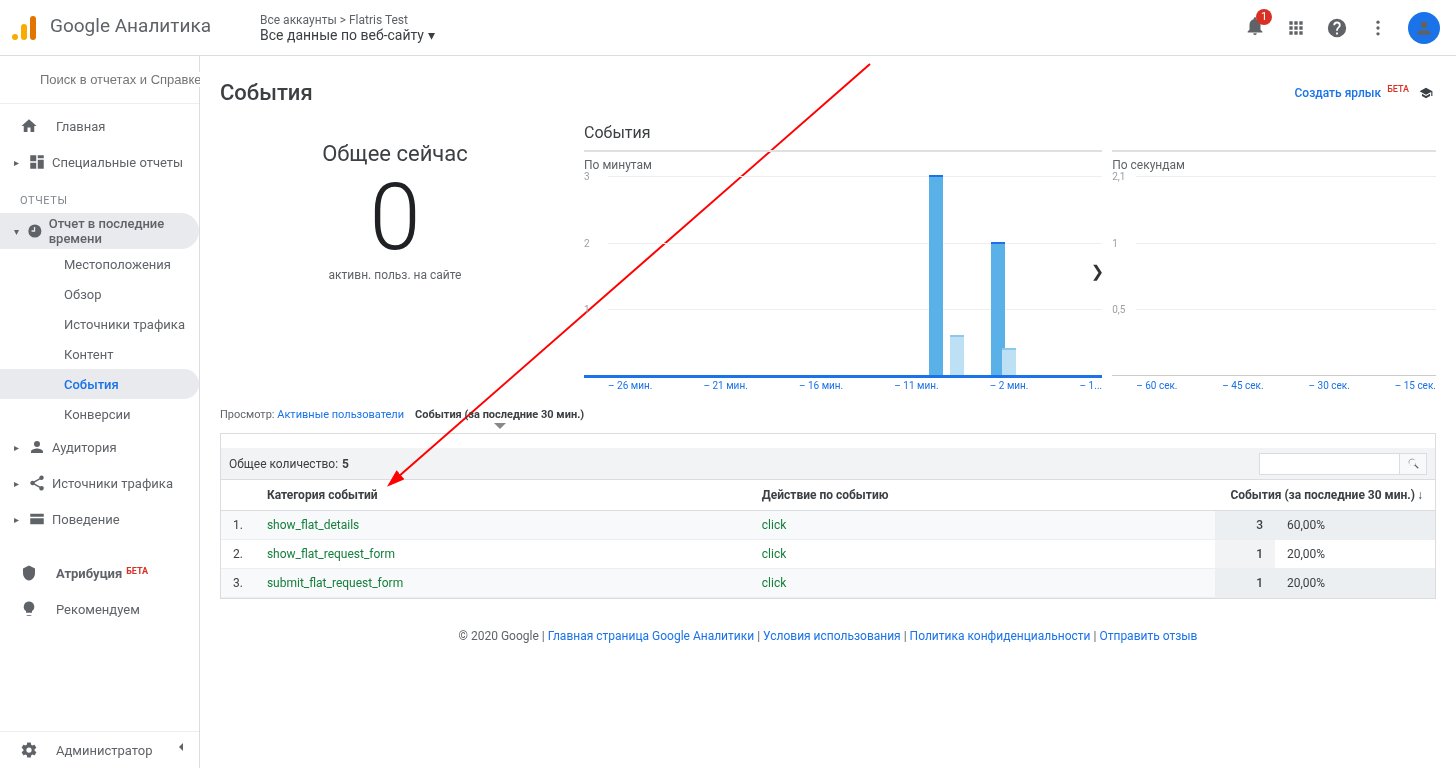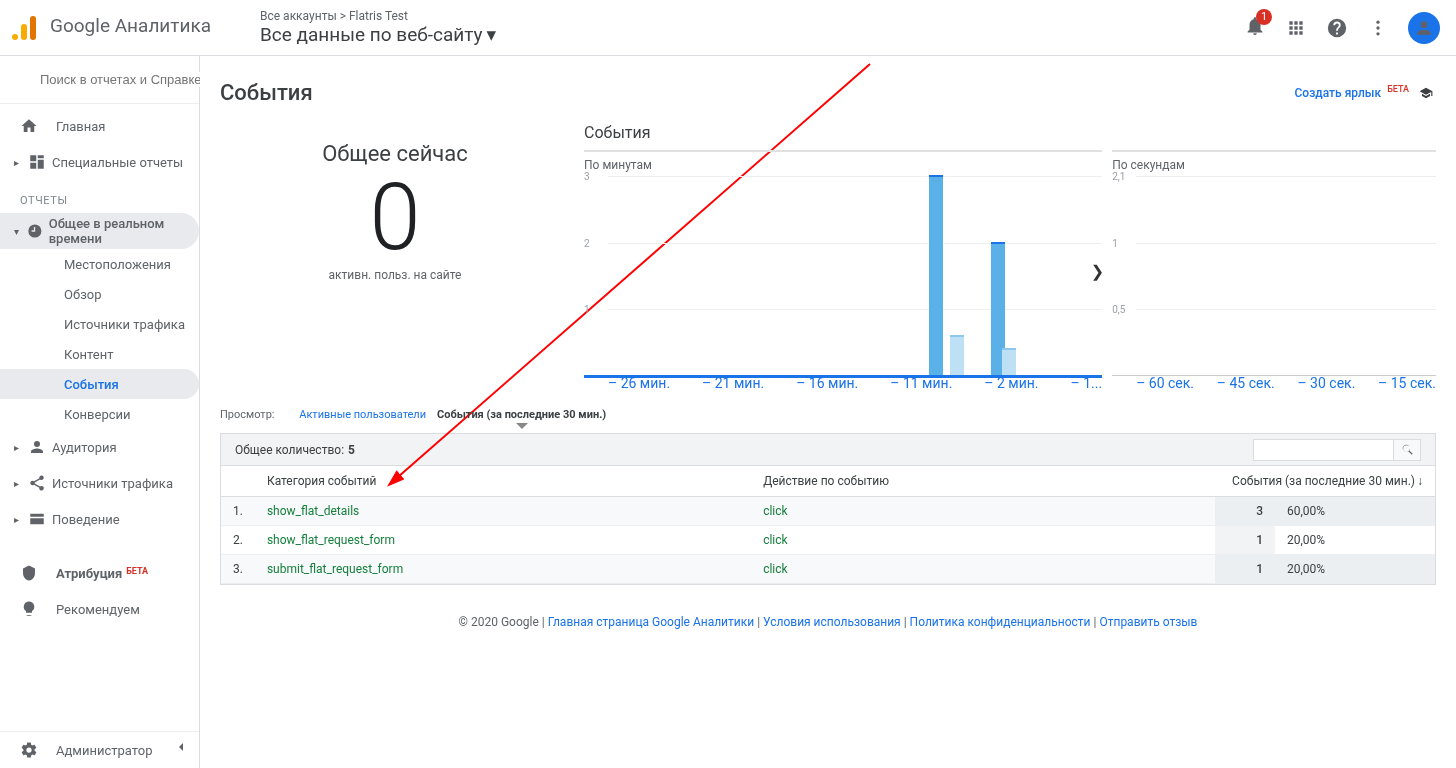--- a/index.html
+++ b/index.html
@@ -8,21 +8,21 @@
 
   
   .header {
     height: 56px; display: flex; align-items: center; border-bottom: 1px solid #dadce0;
     padding-left: 12px; padding-right: 16px;
   }
   .logo-wrap { width: 248px; display: flex; align-items: flex-start; gap: 10px; }
   .product-name { font-size: 19px; color: #5f6368; font-weight: 400; }
   .breadcrumbs { display: flex; flex-direction: column; justify-content: center; }
   .bc-top { font-size: 12px; color: #5f6368; }
-  .bc-bottom { font-size: 19px; color: #3c4043; display: flex; align-items: center; gap: 4px; }
+  .bc-bottom { font-size: 14px; color: #3c4043; display: flex; align-items: center; gap: 4px; }
   .hdr-right { margin-left: auto; display: flex; align-items: center; gap: 20px; }
   .bell-wrap { position: relative; }
   .badge { position: absolute; top: -6px; right: -6px; background: #d93025; color: #fff;
            font-size: 11px; width: 16px; height: 16px; border-radius: 8px; display: flex;
            align-items: center; justify-content: center; }
   .avatar { width: 32px; height: 32px; border-radius: 50%; background: #1a73e8;
             display: flex; align-items: center; justify-content: center; }
   .avatar svg { width: 20px; height: 20px; }
   .hdr-right svg { fill: #5f6368; }
 
@@ -72,44 +72,44 @@
   .charts-row { display: flex; gap: 10px; position: relative;}
   .chart-box { border-top: 2px solid #e0e0e0; padding: 6px 0 0 0; position: relative; height: 242px; }
   .chart-box.min { flex: 1.6; }
   .chart-box.sec { flex: 1; }
   .chart-label { font-size: 12px; color: #5f6368; margin-bottom: 4px; }
   .chart-arrow { position: absolute; right: -2px; top: 110px; font-size: 16px; color: #333; cursor: pointer; z-index:3;}
   .plot { position: relative; height: 200px; border-bottom: 1px solid #ccc; }
   .gridline { position: absolute; left: 24px; right: 0; border-top: 1px solid #eee; }
   .ytick { position: absolute; left: 0; font-size: 10px; color: #9aa0a6; transform: translateY(-50%); }
   .xticks { position: absolute; left: 24px; right: 0; bottom: -16px; display: flex;
-            justify-content: space-between; font-size: 14px; color: #1a73e8; }
+            justify-content: space-between; font-size: 10px; color: #1a73e8; }
   .bar { position: absolute; bottom: 0; width: 14px; background: #5ab1e8; border-top: 2px solid #1a73e8;}
   .bar.fade { background: #bde0f5; border-top-color:#8cc8ec;}
   .baseline { position:absolute; left:0; right:0; bottom:-3px; height:3px; background:#1a73e8;}
 
   
   .view-tabs { font-size: 11px; color: #5f6368; margin-top: 16px; }
-  .view-tabs .lbl { margin-right: 22px; }
+  .view-tabs .lbl { margin-right: 0; }
   .view-tabs .tab { color: #1a73e8; cursor: pointer; }
   .view-tabs .tab.active { color: #3c4043; font-weight: 700; }
   .view-tabs .arrowdown { display:block; width:0; height:0; border-left:6px solid transparent;
       border-right:6px solid transparent; border-top:6px solid #888; margin:2px auto 0 auto;}
 
   .table-wrap { border: 1px solid #dadce0; margin-top: 4px; font-size: 12px;}
   .table-top { display: flex; align-items: center; height: 32px; background: #f1f3f4;
-               border-bottom: 1px solid #dadce0; padding: 0 14px; }
+               border-bottom: 1px solid #dadce0; padding: 0 8px; margin-top: 14px; }
   .table-top .count { font-weight: 700; margin-left: 4px; }
   .search-cell { margin-left: auto; display: flex; }
   .tbl-search { width: 140px; height: 22px; border: 1px solid #dadce0; border-right: 0; font-size: 11px; padding: 0 4px;}
   .tbl-search-btn { width: 28px; height: 22px; border: 1px solid #dadce0; background: #f8f9fa;
                     display: flex; align-items: center; justify-content: center; cursor: pointer;}
 
   table.evt { width: 100%; border-collapse: collapse; }
-  table.evt th { text-align: left; font-weight: 400; font-size: 12px; padding: 8px 12px;
+  table.evt th { text-align: left; font-weight: 700; font-size: 12px; padding: 8px 12px;
                  border-bottom: 1px solid #dadce0; background: #fff; color: #3c4043;}
   table.evt th.right, table.evt td.right { text-align: right; }
   table.evt td { padding: 7px 12px; border-bottom: 1px solid #eceff1; font-size: 12px; }
   table.evt td.idx { width: 28px; text-align: right; color: #3c4043; }
   table.evt td.link { color: #15803d; cursor: pointer; }
   table.evt td.num { width: 60px; text-align: right; background: #f1f3f4; font-weight: 500;}
   table.evt td.pct { width: 160px; }
   table.evt tr.odd td.pct, table.evt tr.odd td.num { background:#eceff1;}
   table.evt tr.odd td { background:#f8f9fa;}
   .sort-arrow { font-size: 12px; margin-left: 2px; }
@@ -189,21 +189,21 @@
             <path d="M3 3h8v8H3zm10 0h8v4h-8zm0 6h8v12h-8zM3 13h8v8H3z"></path>
           </svg>
         <span>Специальные отчеты</span>
       </div>
       <div class="nav-section-label">ОТЧЕТЫ</div>
       <div class="nav-item sub2 active">
         <span class="caret">▾</span>
         <svg class="nav-icon" viewBox="0 0 24 24">
             <path d="M12 2a10 10 0 1 0 10 10A10 10 0 0 0 12 2zm.5 11H7v-2h3.5V6h2z"></path>
           </svg>
-        <span>Общее в реальном времени</span>
+        <span>Отчет в последние времени</span>
       </div>
       <div class="nav-item sub">
           <span>Местоположения</span>
         </div>
       <div class="nav-item sub">
           <span>Обзор</span>
         </div>
       <div class="nav-item sub">
           <span>Источники трафика</span>
         </div>

